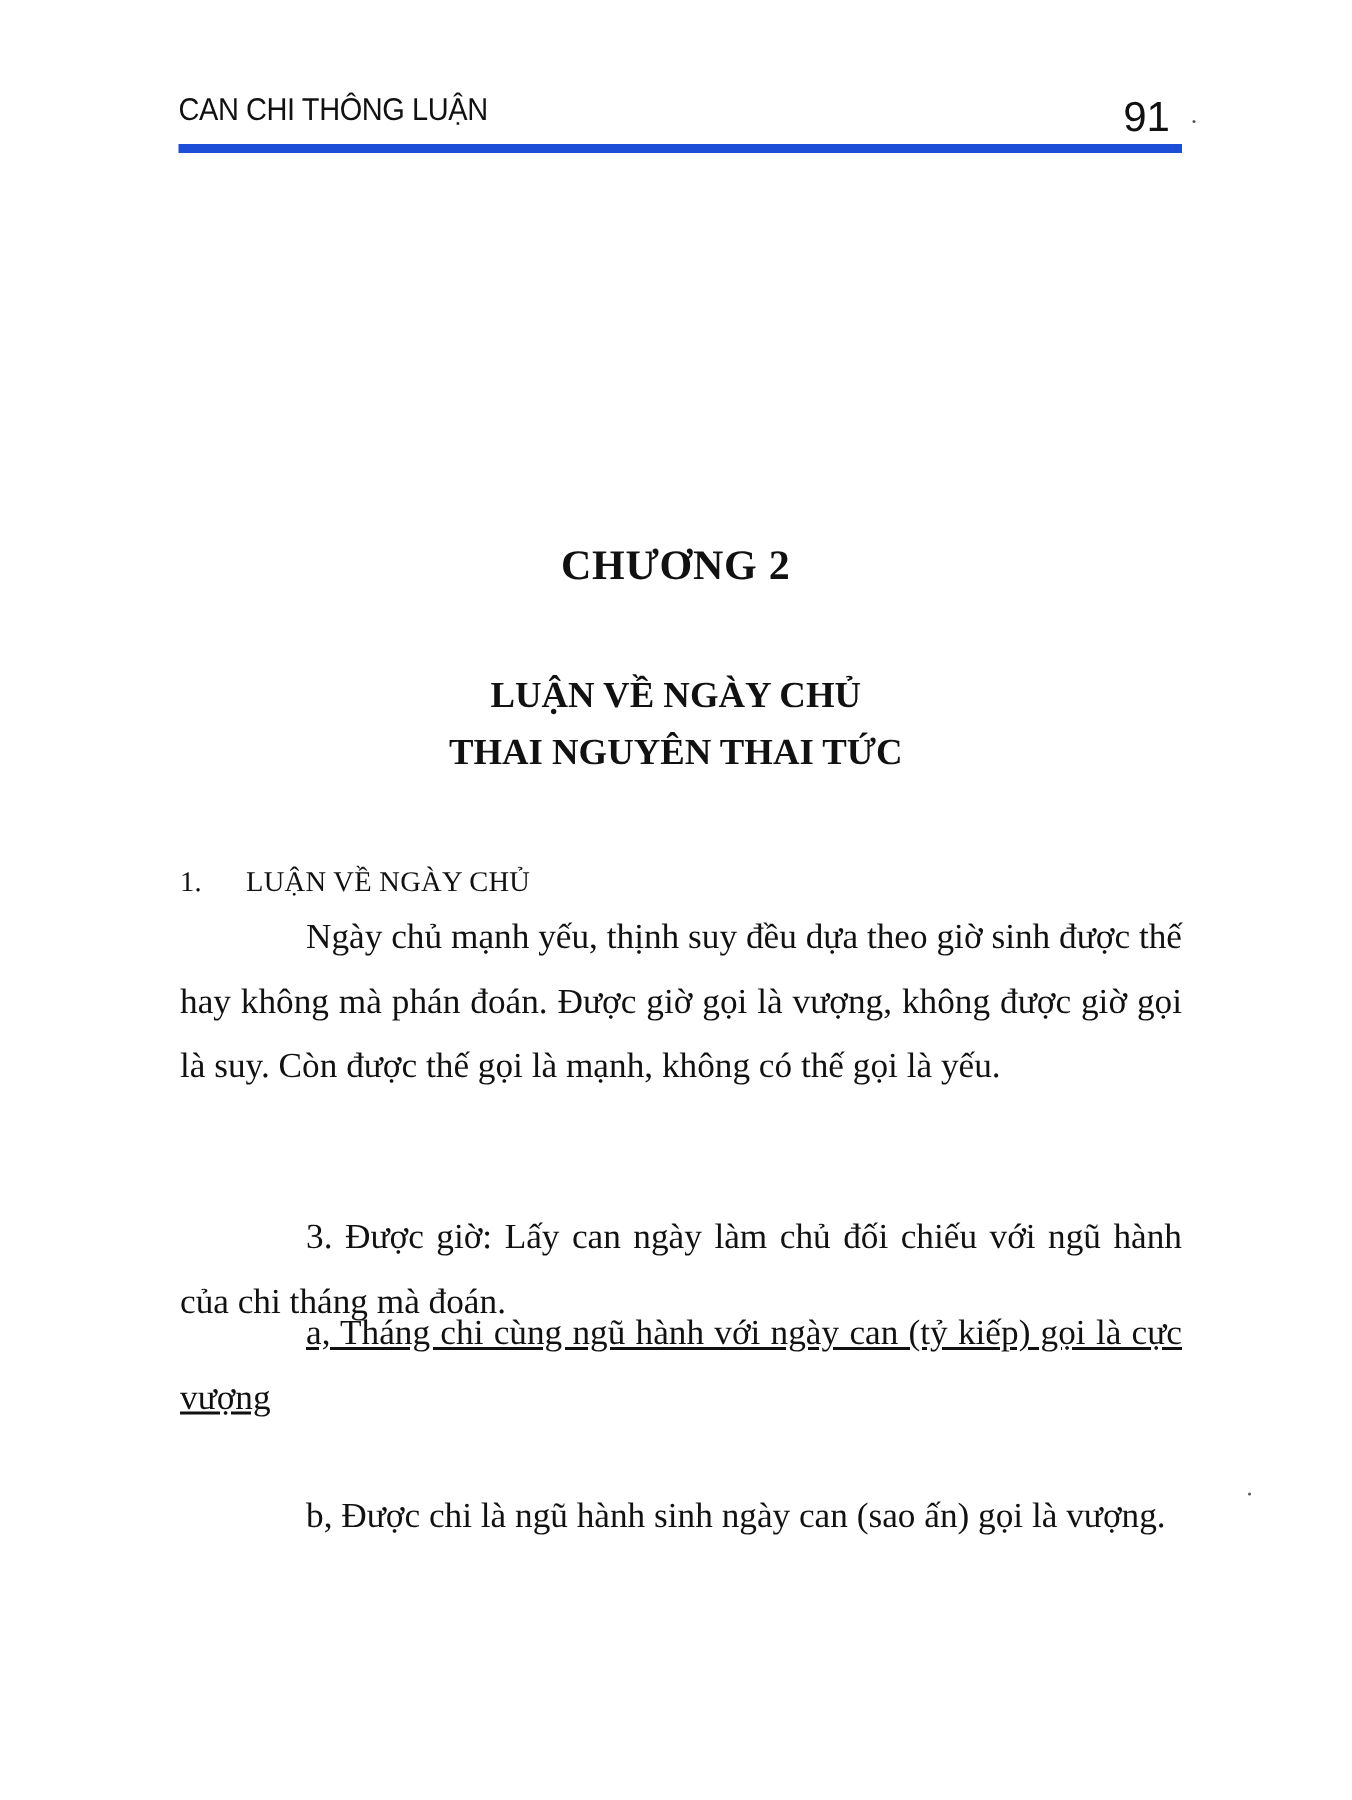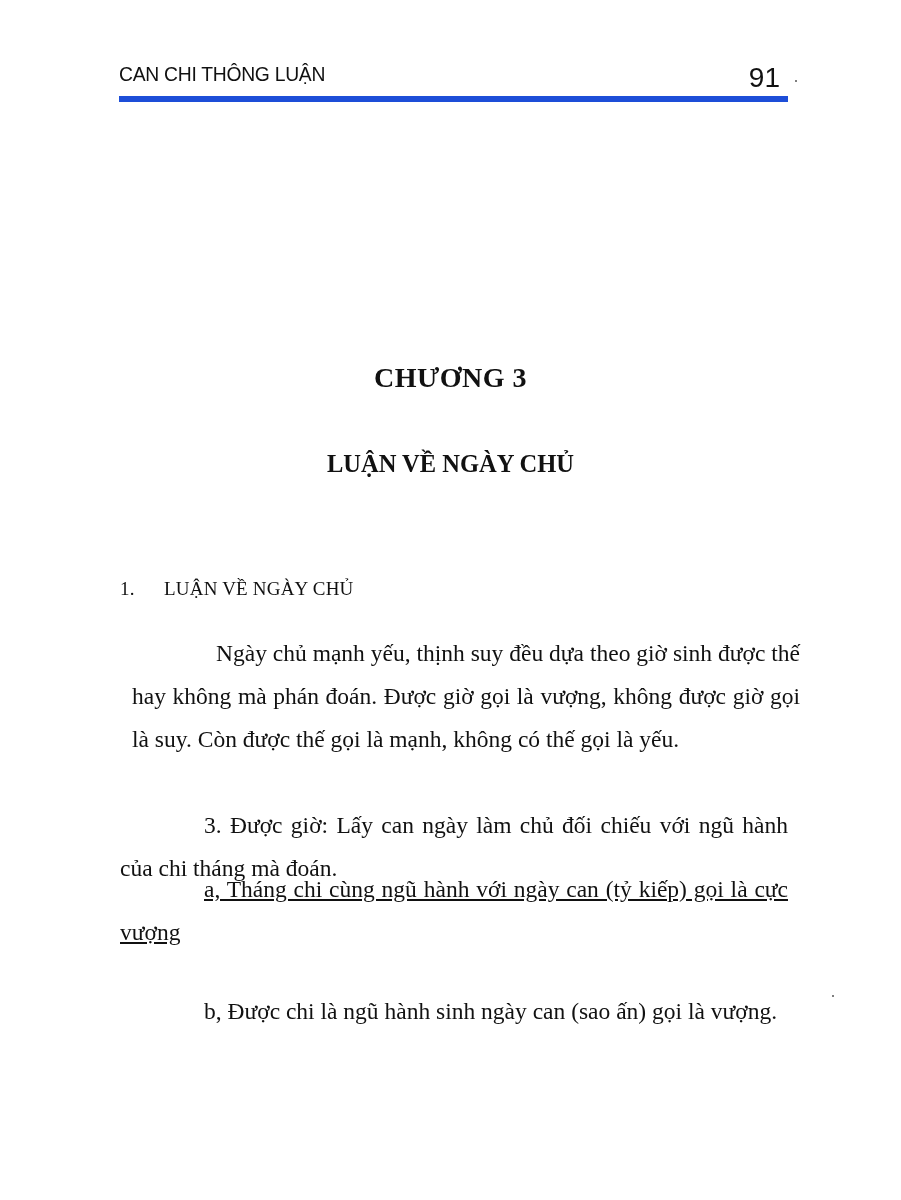--- a/index.html
+++ b/index.html
@@ -78,44 +78,45 @@
       left: 120px;
       width: 668px;
       font-family: "Liberation Serif", serif;
       font-size: 23.5px;
       line-height: 43px;
       text-align: justify;
       text-align-last: left;
       color: #111;
     }
     .body-text .indent { display: inline-block; width: 84px; }
-    .p1 { top: 632px; margin-left: 12px; }
+    .p1 { top: 604px; }
     .p2 { top: 804px; }
     .p3 { top: 868px; text-decoration: underline; }
     .p4 { top: 990px; }
     .speck {
       position: absolute;
       width: 2px;
       height: 2px;
       background: #555;
       border-radius: 50%;
     }
   </style>
 </head>
 <body>
 
 <div class="page-header">
   <span class="running-title">CAN CHI THÔNG LUẬN</span>
   <span class="page-number">91</span>
 </div>
 
-<div class="chapter-label">CHƯƠNG 3</div>
+<div class="chapter-label">CHƯƠNG 2</div>
 
 <div class="chapter-title">
   <div>LUẬN VỀ NGÀY CHỦ</div>
+  <div>THAI NGUYÊN THAI TỨC</div>
 </div>
 
 <div class="section-heading">
   <span class="num">1.</span><span>LUẬN VỀ NGÀY CHỦ</span>
 </div>
 
 <div class="body-text p1"><span class="indent"></span><span>Ngày chủ mạnh yếu, thịnh suy đều dựa theo giờ sinh được thế hay không mà phán đoán. Được giờ gọi là vượng, không được giờ gọi là suy. Còn được thế gọi là mạnh, không có thế gọi là yếu.</span></div>
 
 <div class="body-text p2"><span class="indent"></span><span>3. Được giờ: Lấy can ngày làm chủ đối chiếu với ngũ hành của chi tháng mà đoán.</span></div>
 

